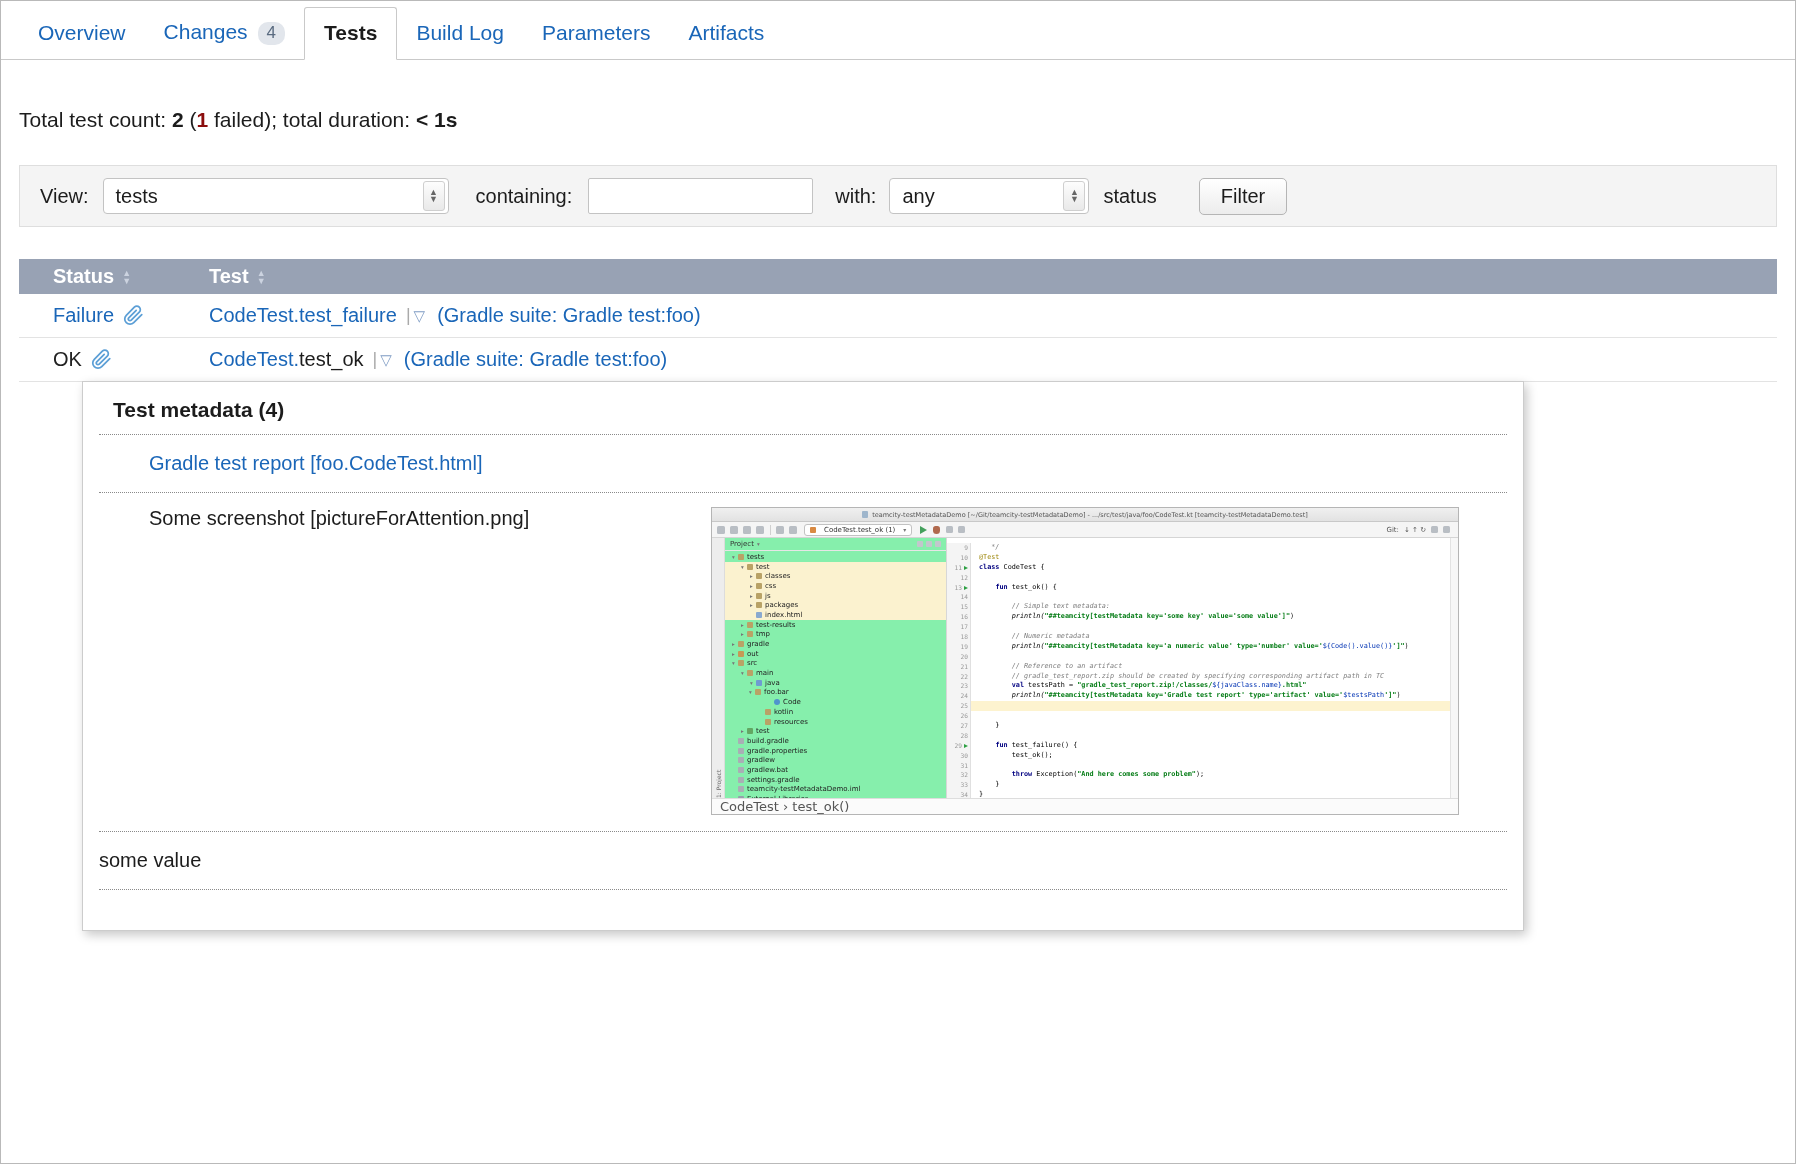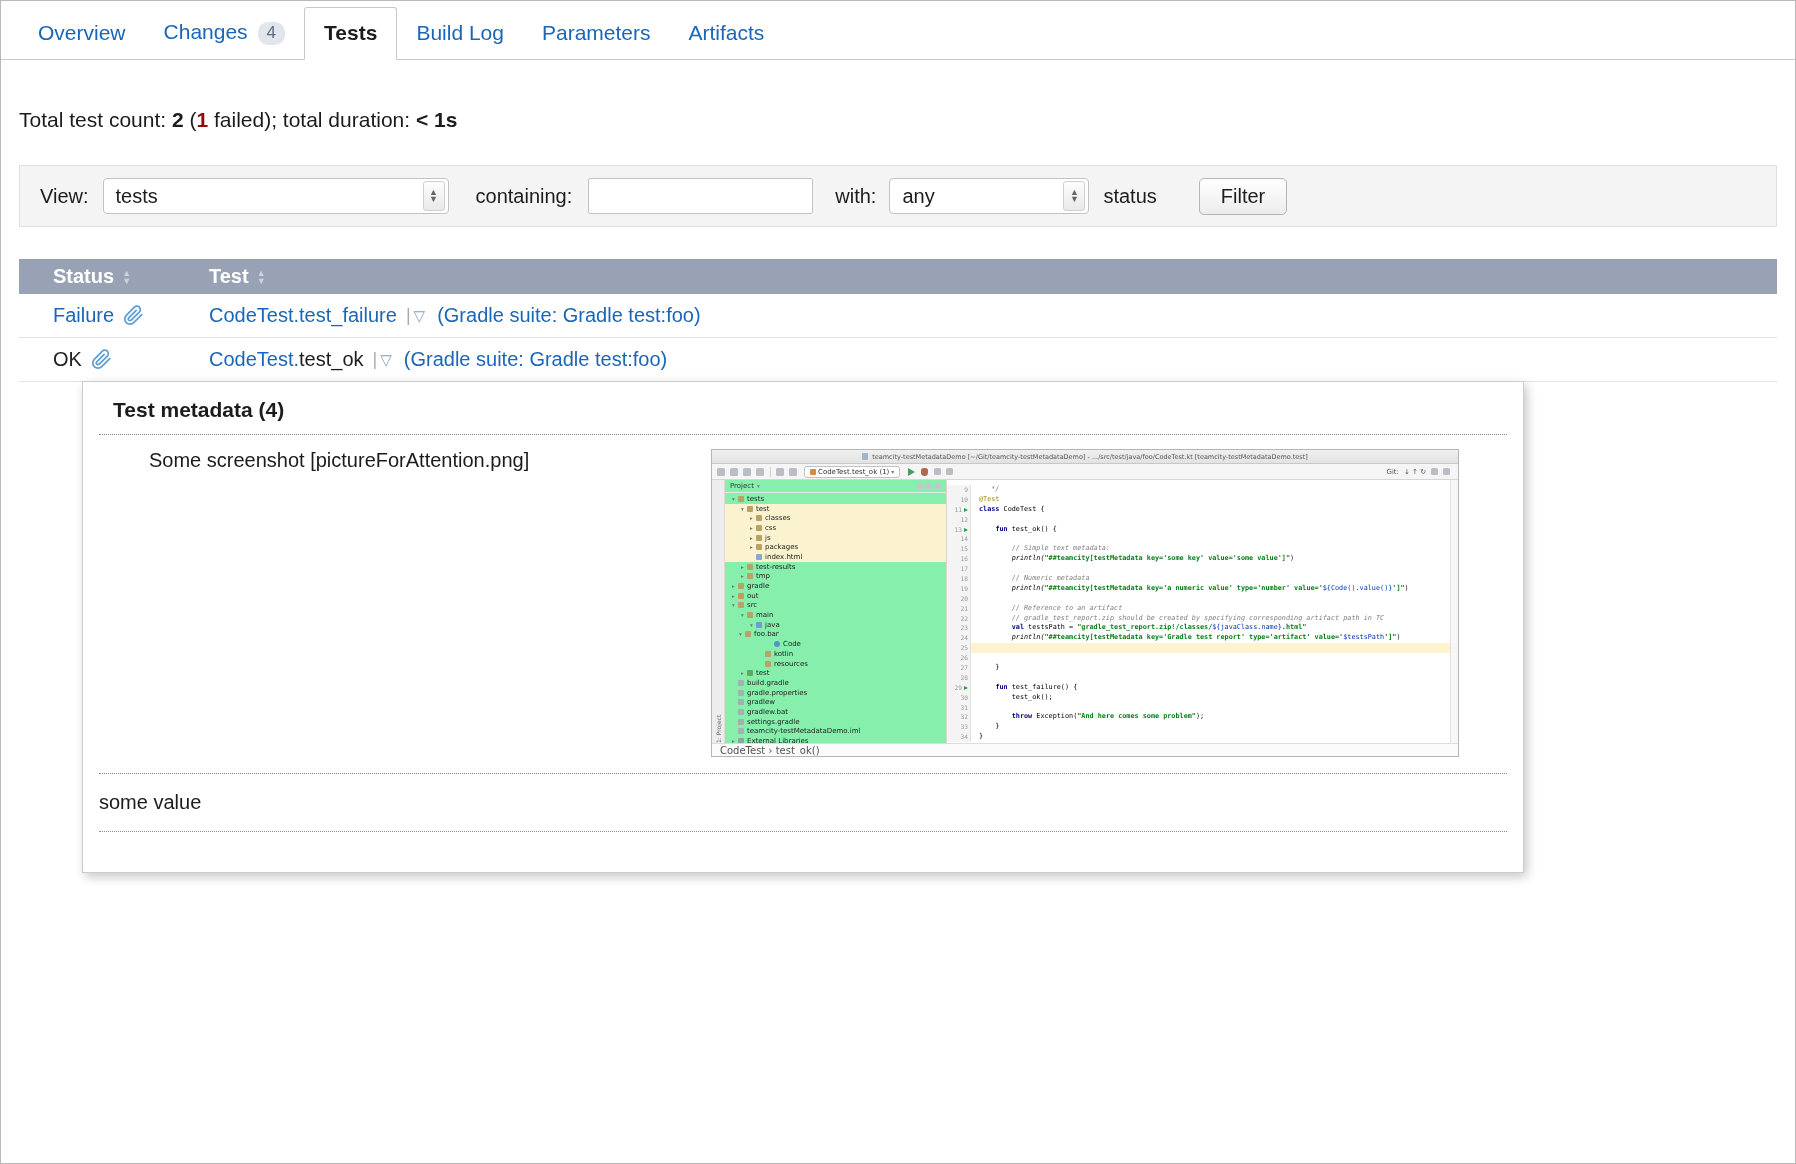--- a/index.html
+++ b/index.html
@@ -54,21 +54,21 @@
   .charticon { margin-left:12px; display:inline-flex; cursor:pointer; }
 
   
   .ide { width:748px; height:308px; border:1px solid #b5b5b5; background:#fff; display:flex; flex-direction:column; overflow:hidden; font-family:"DejaVu Sans",sans-serif; }
   .ide-titlebar { flex:0 0 14px; background:linear-gradient(#f0f0f0,#e2e2e2); border-bottom:1px solid #c8c8c8; display:flex; align-items:center; justify-content:center; gap:4px; font-size:6.5px; color:#555; white-space:nowrap; overflow:hidden; padding:0 8px; }
   .ide-doc { width:6px; height:7px; background:#9fb6cc; border-radius:1px; flex:none; }
   .ide-toolbar { flex:0 0 16px; background:#f5f5f5; border-bottom:1px solid #d5d5d5; display:flex; align-items:center; padding:0 5px; }
   .tb-ic { width:8px; height:8px; background:#b9bec4; border-radius:1.5px; margin-right:5px; flex:none; }
   .tb-ic.sm { width:7px; height:7px; }
   .tb-sep { width:1px; height:10px; background:#d0d0d0; margin:0 5px 0 1px; }
-  .tb-cfg { display:flex; align-items:center; height:12px; border:1px solid #c2c2c2; border-radius:3px; background:#fff; padding:0 5px; font-size:7px; color:#333; margin:0 6px 0 2px; gap:2px; white-space:nowrap; }
+  .tb-cfg { display:flex; align-items:center; height:12px; border:1px solid #c2c2c2; border-radius:3px; background:#fff; padding:0 5px; font-size:7px; color:#333; margin:0 6px 0 2px; gap:8px; white-space:nowrap; }
   .tb-cfg .cfgic { width:6px; height:6px; background:#d98a43; border-radius:1px; }
   .tb-caret { font-size:6px; color:#777; }
   .tb-play { width:0; height:0; border-left:7px solid #44a05c; border-top:4.5px solid transparent; border-bottom:4.5px solid transparent; margin:0 6px 0 2px; }
   .tb-bug { width:7px; height:8px; background:#b0694d; border-radius:3px 3px 4px 4px; margin-right:6px; }
   .tb-right { margin-left:auto; display:flex; align-items:center; gap:5px; font-size:7px; color:#555; padding-right:3px; }
   .ide-body { flex:1; display:flex; overflow:hidden; }
   .ide-strip { flex:0 0 13px; background:#ededed; border-right:1px solid #dcdcdc; display:flex; justify-content:center; padding-top:5px; }
   .ide-strip span { writing-mode:vertical-lr; transform:rotate(180deg); font-size:6px; color:#666; white-space:nowrap; }
   .ide-project { flex:0 0 222px; border-right:1px solid #d7d7d7; background:#86efac; display:flex; flex-direction:column; overflow:hidden; }
   .ide-proj-header { flex:0 0 13px; display:flex; align-items:center; gap:3px; font-size:7px; color:#333; padding:0 5px; border-bottom:1px solid #e6e6e6; }
@@ -90,21 +90,21 @@
   .ctext { flex:1; white-space:pre; padding-left:8px; overflow:hidden; }
   .chl .ctext { background:#fdf3cf; }
   .tk-p { color:#000; }
   .tk-i { color:#000; font-style:italic; }
   .tk-k { color:#000080; font-weight:bold; }
   .tk-s { color:#067d17; font-weight:bold; }
   .tk-c { color:#808080; font-style:italic; }
   .tk-a { color:#9e880d; }
   .tk-t { color:#0033b3; }
   .ide-scroll { flex:0 0 8px; background:#f7f7f7; border-left:1px solid #e3e3e3; }
-  .ide-bottom { flex:0 0 13px; font-size:10px; color:#555; display:flex; align-items:center; padding-left:8px; background:#fbfbfb; border-top:1px solid #ddd; }
+  .ide-bottom { flex:0 0 13px; font-size:13px; color:#555; display:flex; align-items:center; padding-left:8px; background:#fbfbfb; border-top:1px solid #ddd; }
 </style>
 </head>
 <body>
 
 <div class="page">
 
   <div class="tabbar">
     <div class="tab">Overview</div>
     <div class="tab"><span>Changes</span><span class="badge">4</span></div>
     <div class="tab active">Tests</div>
@@ -183,20 +183,23 @@
           <span class="namesep">|</span>
           <span class="ddarrow">▽</span>
         <a class="blue suite">(Gradle suite: Gradle test:foo)</a>
       </div>
     </div>
   </div>
 
   <div class="meta-panel">
     <div class="meta-title">Test metadata (4)</div>
 
+    <div class="meta-row">
+      <div class="meta-label"><a class="blue">Gradle test report [foo.CodeTest.html]</a></div>
+    </div>
 
     <div class="meta-row shot">
       <div class="meta-label">Some screenshot [pictureForAttention.png]</div>
       <div class="meta-value">
 
         <div class="ide">
           <div class="ide-titlebar">
               <span class="ide-doc"></span>
               <span>teamcity-testMetadataDemo [~/Git/teamcity-testMetadataDemo] - .../src/test/java/foo/CodeTest.kt [teamcity-testMetadataDemo.test]</span>
             </div>
@@ -302,21 +305,21 @@
                   <div class="trowi" style="padding-left: 14px;">
                     <span class="chev">▾</span>
                     <span class="ticon i-f"></span>
                     <span>main</span>
                   </div>
                   <div class="trowi" style="padding-left: 23px;">
                     <span class="chev">▾</span>
                     <span class="ticon i-src"></span>
                     <span>java</span>
                   </div>
-                  <div class="trowi" style="padding-left: 12px;">
+                  <div class="trowi" style="padding-left: 22px;">
                     <span class="chev">▾</span>
                     <span class="ticon i-f"></span>
                     <span>foo.bar</span>
                   </div>
                   <div class="trowi" style="padding-left: 41px;">
                     <span class="chev"></span>
                     <span class="ticon i-cls"></span>
                     <span>Code</span>
                   </div>
                   <div class="trowi" style="padding-left: 32px;">

